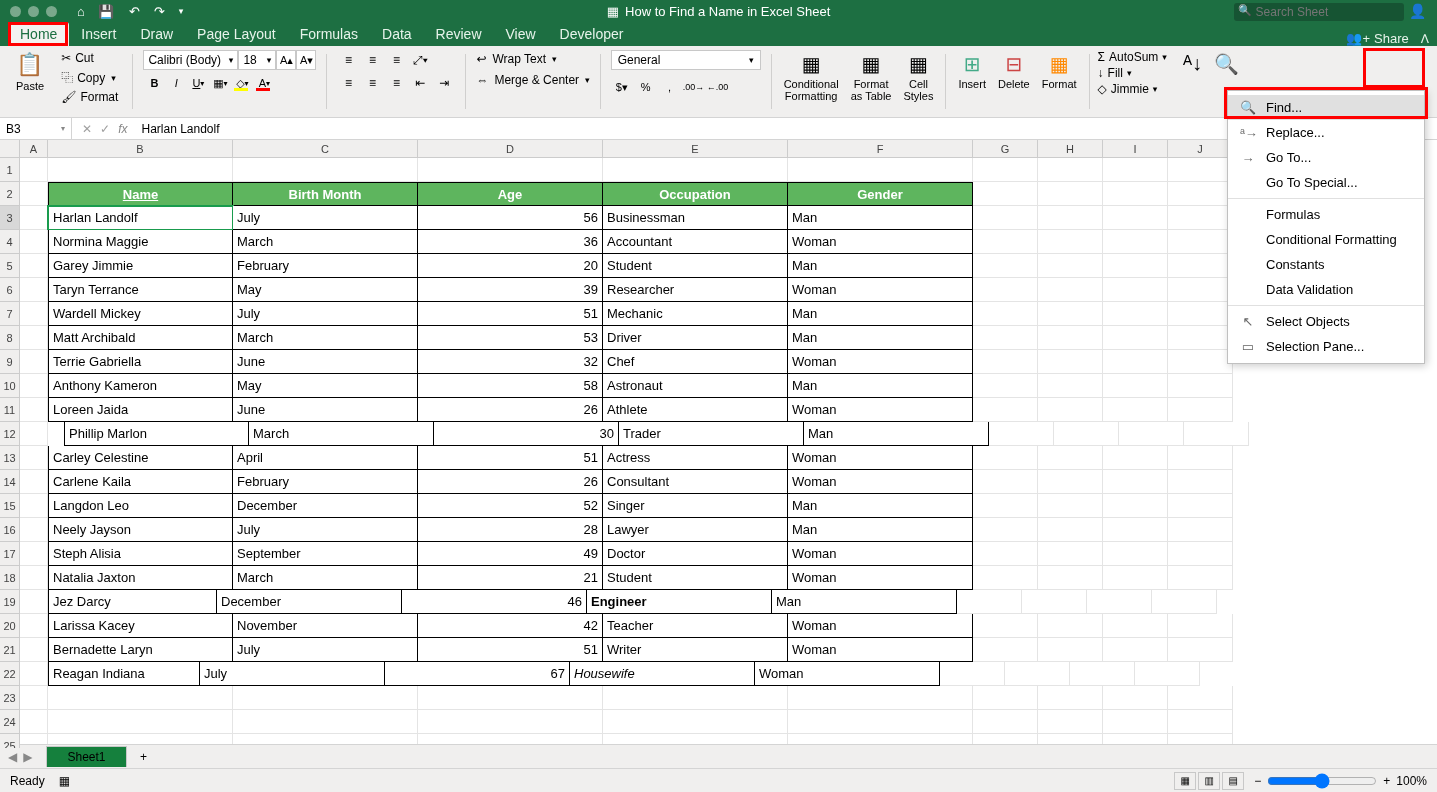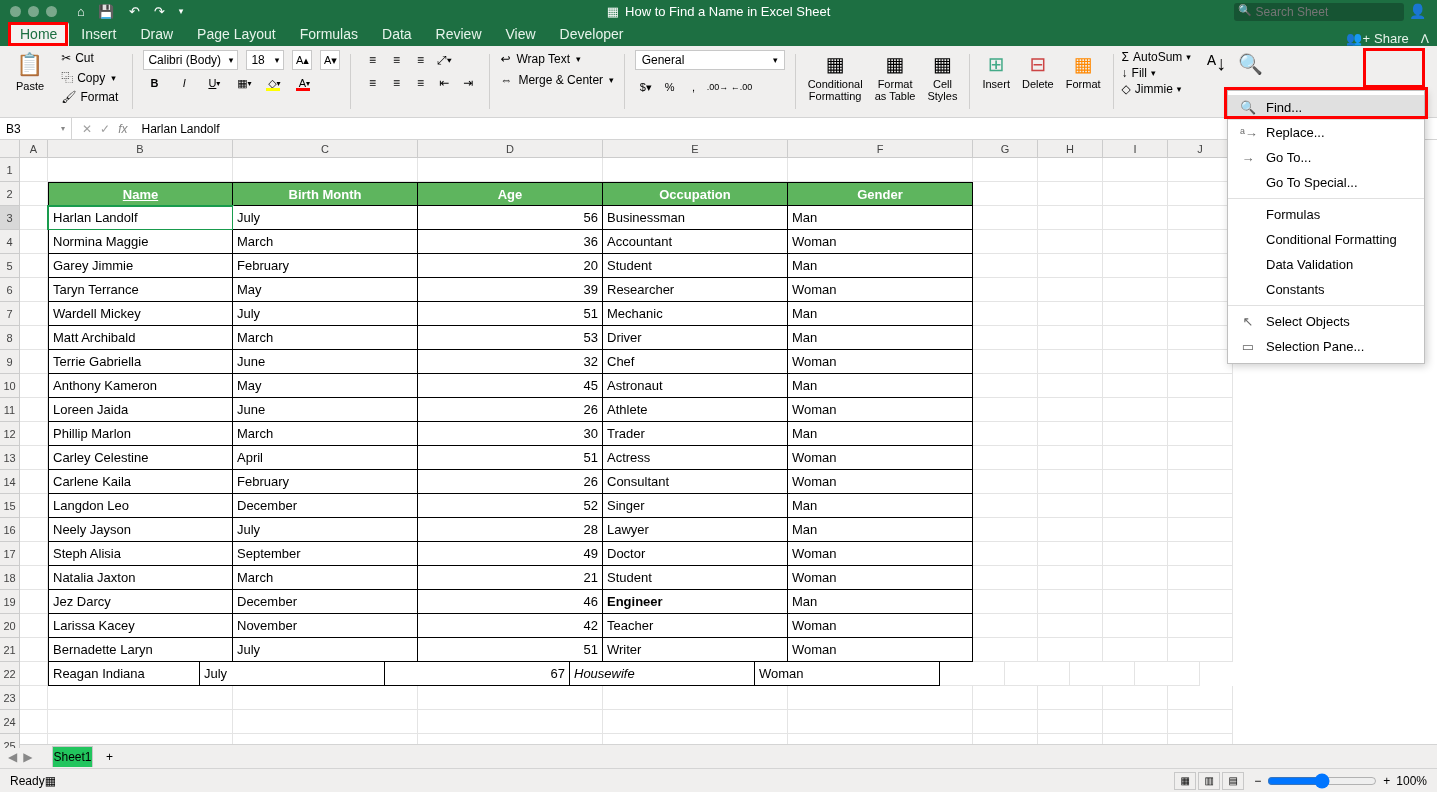--- a/index.html
+++ b/index.html
@@ -29,21 +29,21 @@
 
 .ribbon { height: 72px; background: #f0efee; border-bottom: 1px solid #d4d4d4; display: flex; padding: 4px 6px; gap: 4px; position: relative; }
 .ribbon-group { display: flex; flex-direction: column; gap: 3px; padding: 0 4px; }
 .ribbon-sep { width: 1px; background: #d0cfce; margin: 4px 2px; }
 .paste-big { display: flex; flex-direction: column; align-items: center; padding: 2px 6px; cursor: pointer; }
 .paste-big .icon { font-size: 22px; }
 .paste-big .lbl { font-size: 11px; margin-top: 2px; }
 .small-btn { display: flex; align-items: center; gap: 4px; font-size: 12px; padding: 1px 4px; cursor: pointer; }
 .small-btn .icon { font-size: 12px; }
 
-.font-row { display: flex; gap: 8px; align-items: center; }
+.font-row { display: flex; gap: 0; align-items: center; }
 .font-name { width: 95px; height: 20px; font-size: 12px; border: 1px solid #c8c8c8; background: #fff; padding: 0 4px; display: flex; align-items: center; justify-content: space-between; }
 .font-size { width: 38px; height: 20px; font-size: 12px; border: 1px solid #c8c8c8; background: #fff; padding: 0 4px; display: flex; align-items: center; justify-content: space-between; }
 .tiny-btn { width: 20px; height: 20px; border: 1px solid #c8c8c8; background: #fff; font-size: 11px; display: flex; align-items: center; justify-content: center; cursor: pointer; }
 .tiny-btn.flat { border: none; background: transparent; width: 22px; }
 .color-strip { width: 14px; height: 3px; position: absolute; bottom: 2px; }
 
 .align-row { display: flex; gap: 2px; }
 .align-btn { width: 22px; height: 20px; display: flex; align-items: center; justify-content: center; font-size: 12px; cursor: pointer; }
 .wrap-merge { display: flex; flex-direction: column; gap: 3px; }
 .wrap-btn { display: flex; align-items: center; gap: 6px; font-size: 12px; padding: 2px 4px; cursor: pointer; }
@@ -81,21 +81,21 @@
 .cell.head { background: #5eb55e; color: #fff; font-weight: bold; justify-content: center; border-right: 1px solid #000; border-bottom: 1px solid #000; border-top: 1px solid #000; }
 .cell.data { border-right: 1px solid #000; border-bottom: 1px solid #000; background: #fff; }
 .cell.data.first-col { border-left: 1px solid #000; }
 .cell.head.first-col { border-left: 1px solid #000; }
 .cell.data.num { justify-content: flex-end; }
 .cell.sel { outline: 2px solid #199b4d; outline-offset: -1px; }
 
 
 .sheet-tabs { position: absolute; bottom: 24px; left: 0; right: 0; height: 24px; background: #f0efee; border-top: 1px solid #d4d4d4; display: flex; align-items: center; font-size: 12px; }
 .sheet-nav { padding: 0 8px; color: #888; display: flex; gap: 6px; }
-.sheet-tab { background: #22c55e; border: 1px solid #c8c8c8; border-bottom: none; padding: 3px 0; margin-left: 12px; cursor: pointer; }
+.sheet-tab { background: #15803d; border: 1px solid #c8c8c8; border-bottom: none; padding: 3px 20px; margin-left: 6px; cursor: pointer; }
 .add-sheet { margin-left: 6px; width: 22px; text-align: center; cursor: pointer; }
 
 
 .status-bar { position: absolute; bottom: 0; left: 0; right: 0; height: 24px; background: #f0efee; border-top: 1px solid #d4d4d4; display: flex; align-items: center; font-size: 12px; padding: 0 10px; justify-content: space-between; }
 .status-right { display: flex; align-items: center; gap: 10px; }
 .view-btns { display: flex; gap: 2px; }
 .view-btn { width: 22px; height: 18px; border: 1px solid #c8c8c8; display: flex; align-items: center; justify-content: center; font-size: 10px; cursor: pointer; }
 .zoom-ctrl { display: flex; align-items: center; gap: 6px; }
 .zoom-slider { width: 110px; }
 
@@ -479,21 +479,21 @@
         <div class="cell data" style="width: 185px;">Woman</div>
         <div class="cell" style="width: 65px;"></div>
         <div class="cell" style="width: 65px;"></div>
         <div class="cell" style="width: 65px;"></div>
         <div class="cell" style="width: 65px;"></div>
       </div>
       <div class="cell-row">
         <div class="cell" style="width: 28px;"></div>
         <div class="cell data first-col" style="width: 185px;">Anthony Kameron</div>
         <div class="cell data" style="width: 185px;">May</div>
-        <div class="cell data num" style="width: 185px;">45</div>
+        <div class="cell data num" style="width: 185px;">58</div>
         <div class="cell data" style="width: 185px;">Astronaut</div>
         <div class="cell data" style="width: 185px;">Man</div>
         <div class="cell" style="width: 65px;"></div>
         <div class="cell" style="width: 65px;"></div>
         <div class="cell" style="width: 65px;"></div>
         <div class="cell" style="width: 65px;"></div>
       </div>
       <div class="cell-row">
         <div class="cell" style="width: 28px;"></div>
         <div class="cell data first-col" style="width: 185px;">Loreen Jaida</div>
@@ -501,21 +501,21 @@
         <div class="cell data num" style="width: 185px;">26</div>
         <div class="cell data" style="width: 185px;">Athlete</div>
         <div class="cell data" style="width: 185px;">Woman</div>
         <div class="cell" style="width: 65px;"></div>
         <div class="cell" style="width: 65px;"></div>
         <div class="cell" style="width: 65px;"></div>
         <div class="cell" style="width: 65px;"></div>
       </div>
       <div class="cell-row">
         <div class="cell" style="width: 28px;"></div>
-        <div class="cell data first-col" style="width: 185px;">Phillip Marlon</div>
+        <div class="cell data first-col" style="width: 185px; margin-left: 16px;">Phillip Marlon</div>
         <div class="cell data" style="width: 185px;">March</div>
         <div class="cell data num" style="width: 185px;">30</div>
         <div class="cell data" style="width: 185px;">Trader</div>
         <div class="cell data" style="width: 185px;">Man</div>
         <div class="cell" style="width: 65px;"></div>
         <div class="cell" style="width: 65px;"></div>
         <div class="cell" style="width: 65px;"></div>
         <div class="cell" style="width: 65px;"></div>
       </div>
       <div class="cell-row">
@@ -585,21 +585,21 @@
         <div class="cell data num" style="width: 185px;">21</div>
         <div class="cell data" style="width: 185px;">Student</div>
         <div class="cell data" style="width: 185px;">Woman</div>
         <div class="cell" style="width: 65px;"></div>
         <div class="cell" style="width: 65px;"></div>
         <div class="cell" style="width: 65px;"></div>
         <div class="cell" style="width: 65px;"></div>
       </div>
       <div class="cell-row">
         <div class="cell" style="width: 28px;"></div>
-        <div class="cell data first-col" style="width: 185px;">Jez Darcy</div>
+        <div class="cell data first-col" style="width: 169px;">Jez Darcy</div>
         <div class="cell data" style="width: 185px;">December</div>
         <div class="cell data num" style="width: 185px;">46</div>
         <div class="cell data" style="width: 185px; font-weight: bold;">Engineer</div>
         <div class="cell data" style="width: 185px;">Man</div>
         <div class="cell" style="width: 65px;"></div>
         <div class="cell" style="width: 65px;"></div>
         <div class="cell" style="width: 65px;"></div>
         <div class="cell" style="width: 65px;"></div>
       </div>
       <div class="cell-row">
@@ -699,25 +699,25 @@
   <div class="dd-item">
       <span class="dd-icon"></span>
       <span>Formulas</span>
     </div>
   <div class="dd-item">
       <span class="dd-icon"></span>
       <span>Conditional Formatting</span>
     </div>
   <div class="dd-item">
       <span class="dd-icon"></span>
+      <span>Constants</span>
+    </div>
+  <div class="dd-item">
+      <span class="dd-icon"></span>
       <span>Data Validation</span>
-    </div>
-  <div class="dd-item">
-      <span class="dd-icon"></span>
-      <span>Constants</span>
     </div>
   <div class="dd-sep"></div>
   <div class="dd-item">
       <span class="dd-icon">↖</span>
       <span>Select Objects</span>
     </div>
   <div class="dd-item">
       <span class="dd-icon">▭</span>
       <span>Selection Pane...</span>
     </div>
@@ -726,21 +726,21 @@
 <div class="sheet-tabs">
   <div class="sheet-nav">
     <span>◀</span>
     <span>▶</span>
   </div>
   <div class="sheet-tab">Sheet1</div>
   <div class="add-sheet">+</div>
 </div>
 
 <div class="status-bar">
-  <div style="display:flex;align-items:center">
+  <div style="display:flex;gap:14px;align-items:center">
     <span>Ready</span>
     <span>▦</span>
   </div>
   <div class="status-right">
     <div class="view-btns">
       <div class="view-btn">▦</div>
       <div class="view-btn">▥</div>
       <div class="view-btn">▤</div>
     </div>
     <div class="zoom-ctrl">

